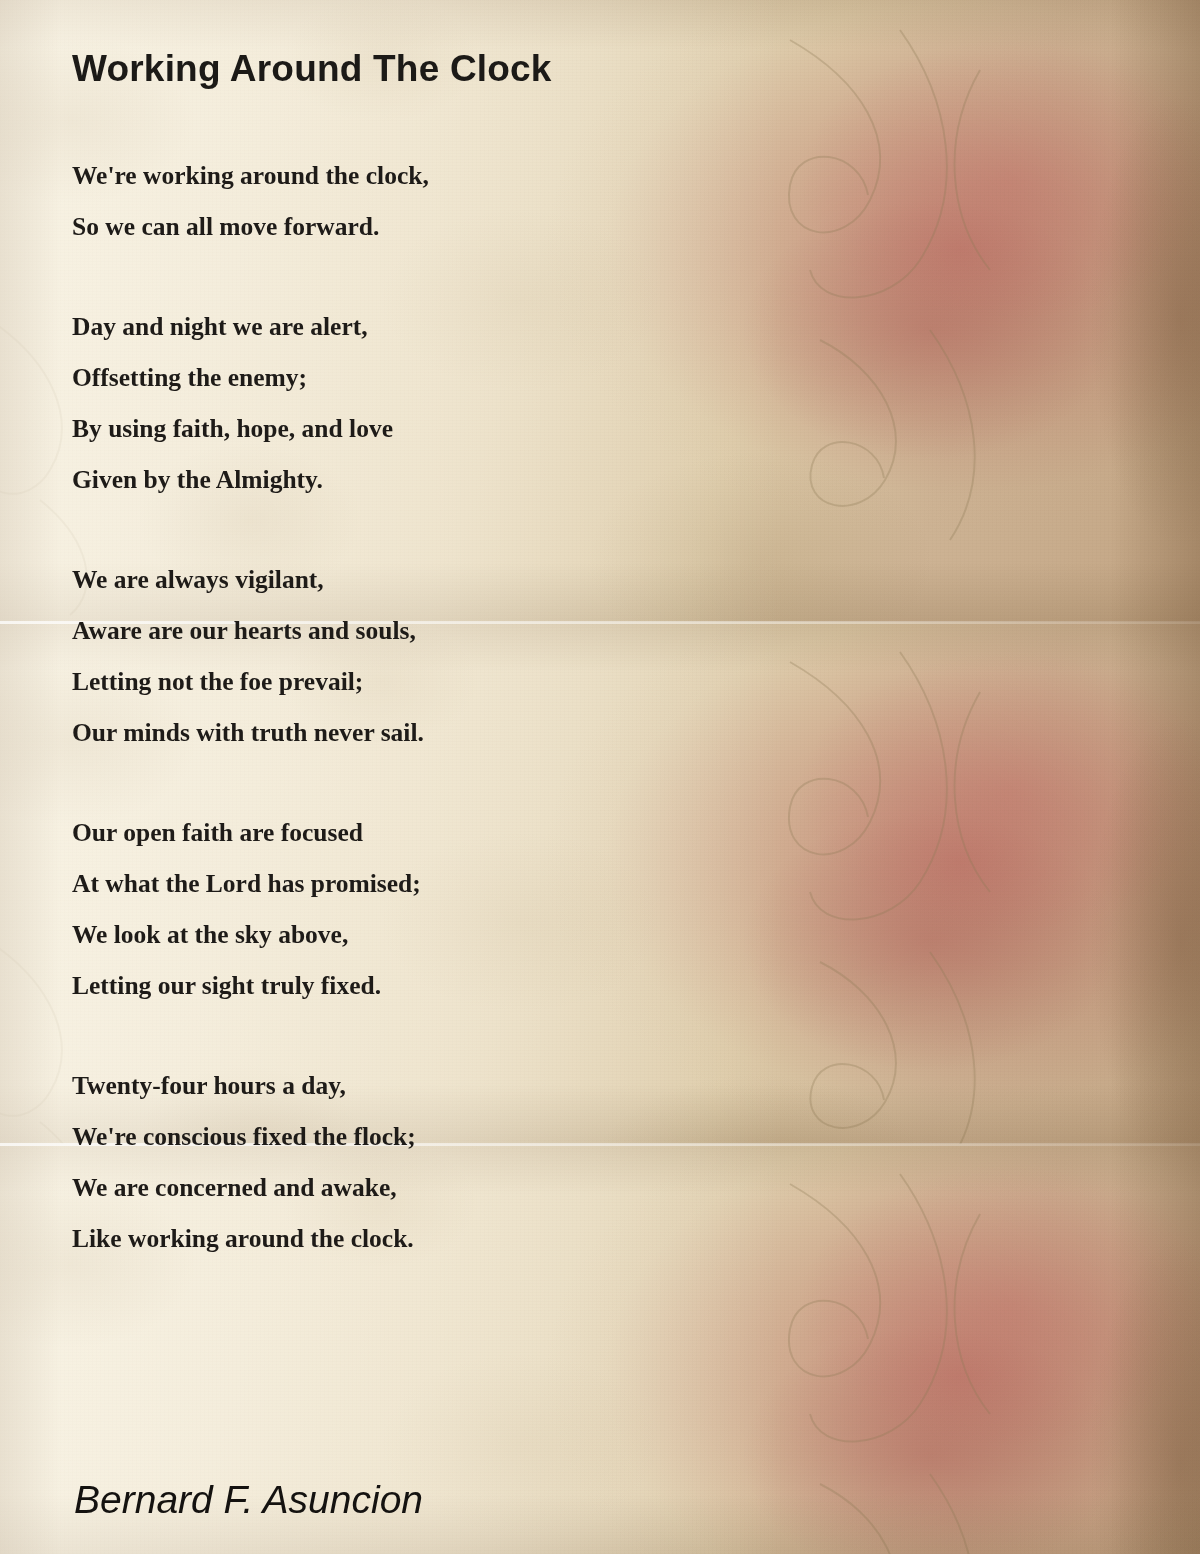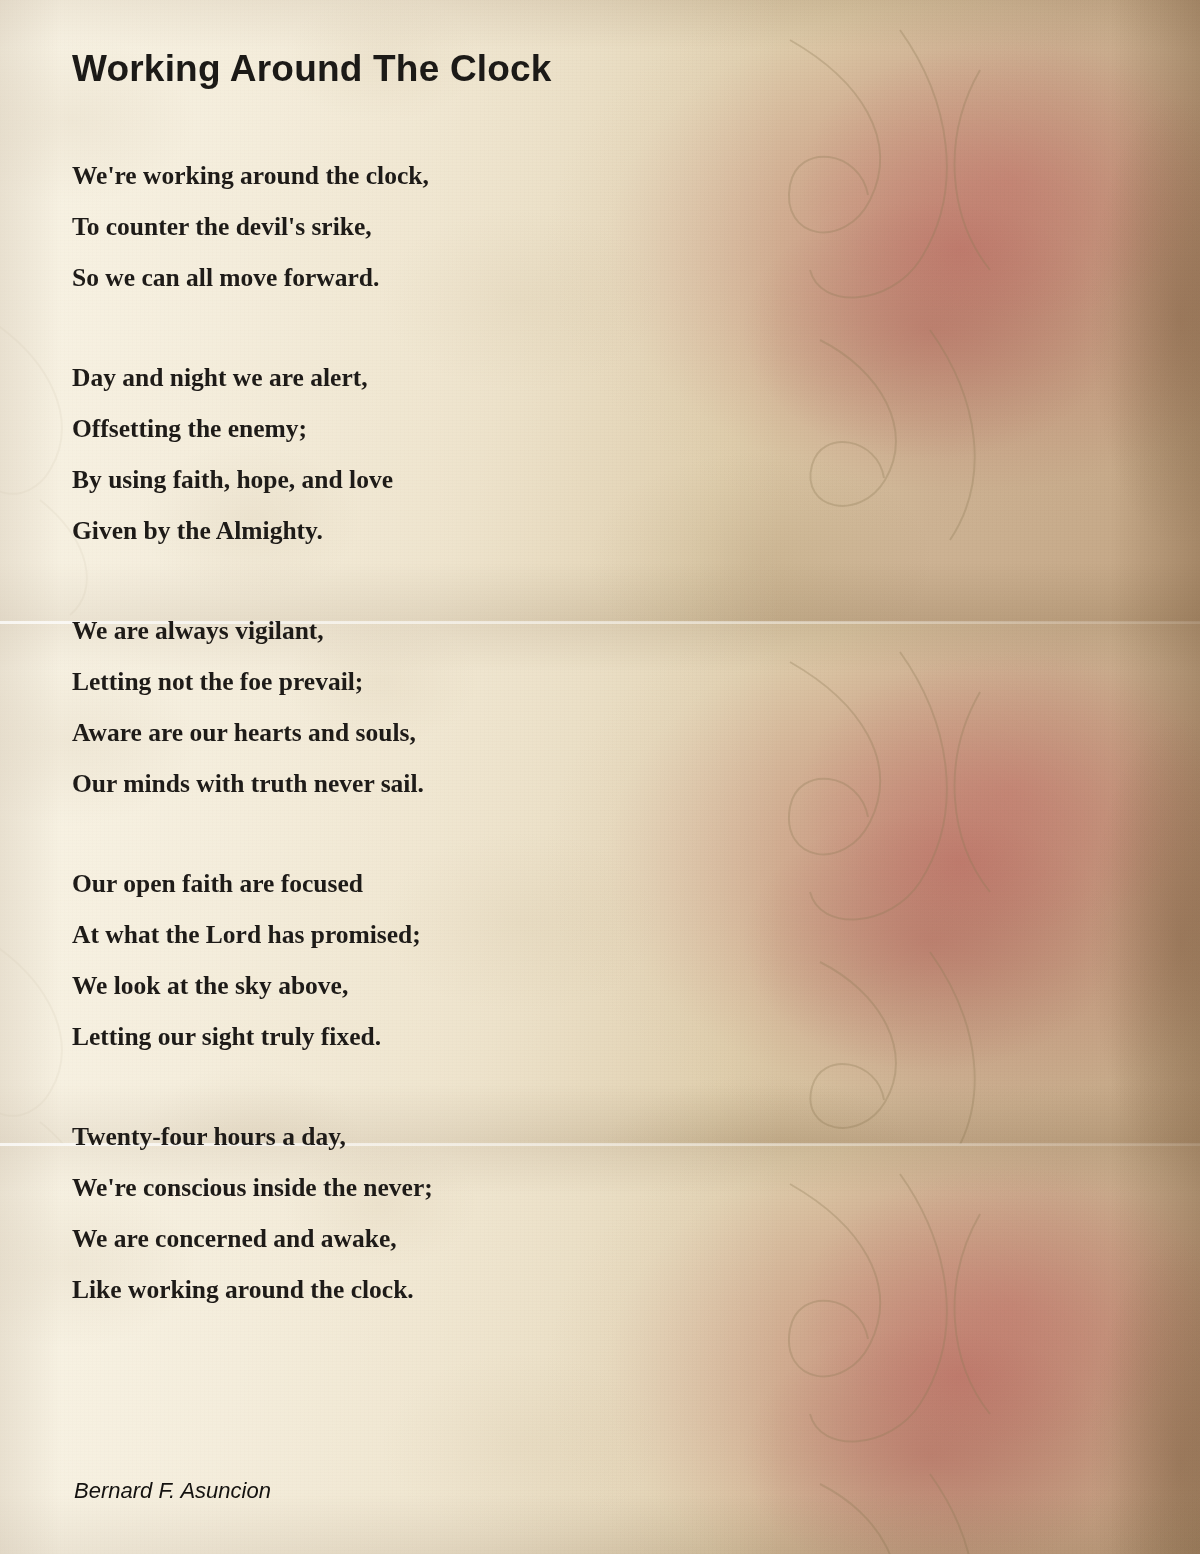--- a/index.html
+++ b/index.html
@@ -130,21 +130,21 @@
     font-size: 25.5px;
     font-weight: bold;
     color: #1e1b18;
     line-height: 51px;
     white-space: pre;
   }
   .author {
     position: absolute;
     left: 70px;
     top: 1478px;
-    font-size: 22px;
+    font-size: 39px;
     font-style: italic;
     color: #141210;
   }
 </style>
 </head>
 <body>
 
 <div class="poem-page">
 
   <div class="bg-layer bg-band-1">
@@ -213,48 +213,47 @@
   <div class="seam seam-1"></div>
   <div class="seam seam-2"></div>
 
   <div class="content">
     <div class="poem-title">Working Around The Clock</div>
 
     <div class="stanzas">
 
       <div class="stanza">
         <div class="line">We're working around the clock,</div>
-        <div class="line">To counter the devil's srike,</div>
         <div class="line">So we can all move forward.</div>
       </div>
 
       <div class="stanza">
         <div class="line">Day and night we are alert,</div>
         <div class="line">Offsetting the enemy;</div>
         <div class="line">By using faith, hope, and love</div>
         <div class="line">Given by the Almighty.</div>
       </div>
 
       <div class="stanza">
         <div class="line">We are always vigilant,</div>
+        <div class="line">Aware are our hearts and souls,</div>
         <div class="line">Letting not the foe prevail;</div>
-        <div class="line">Aware are our hearts and souls,</div>
         <div class="line">Our minds with truth never sail.</div>
       </div>
 
       <div class="stanza">
         <div class="line">Our open faith are focused</div>
         <div class="line">At what the Lord has promised;</div>
         <div class="line">We look at the sky above,</div>
         <div class="line">Letting our sight truly fixed.</div>
       </div>
 
       <div class="stanza">
         <div class="line">Twenty-four hours a day,</div>
-        <div class="line">We're conscious inside the never;</div>
+        <div class="line">We're conscious fixed the flock;</div>
         <div class="line">We are concerned and awake,</div>
         <div class="line">Like working around the clock.</div>
       </div>
 
     </div>
 
     <div class="author">Bernard F. Asuncion</div>
   </div>
 
 </div>

